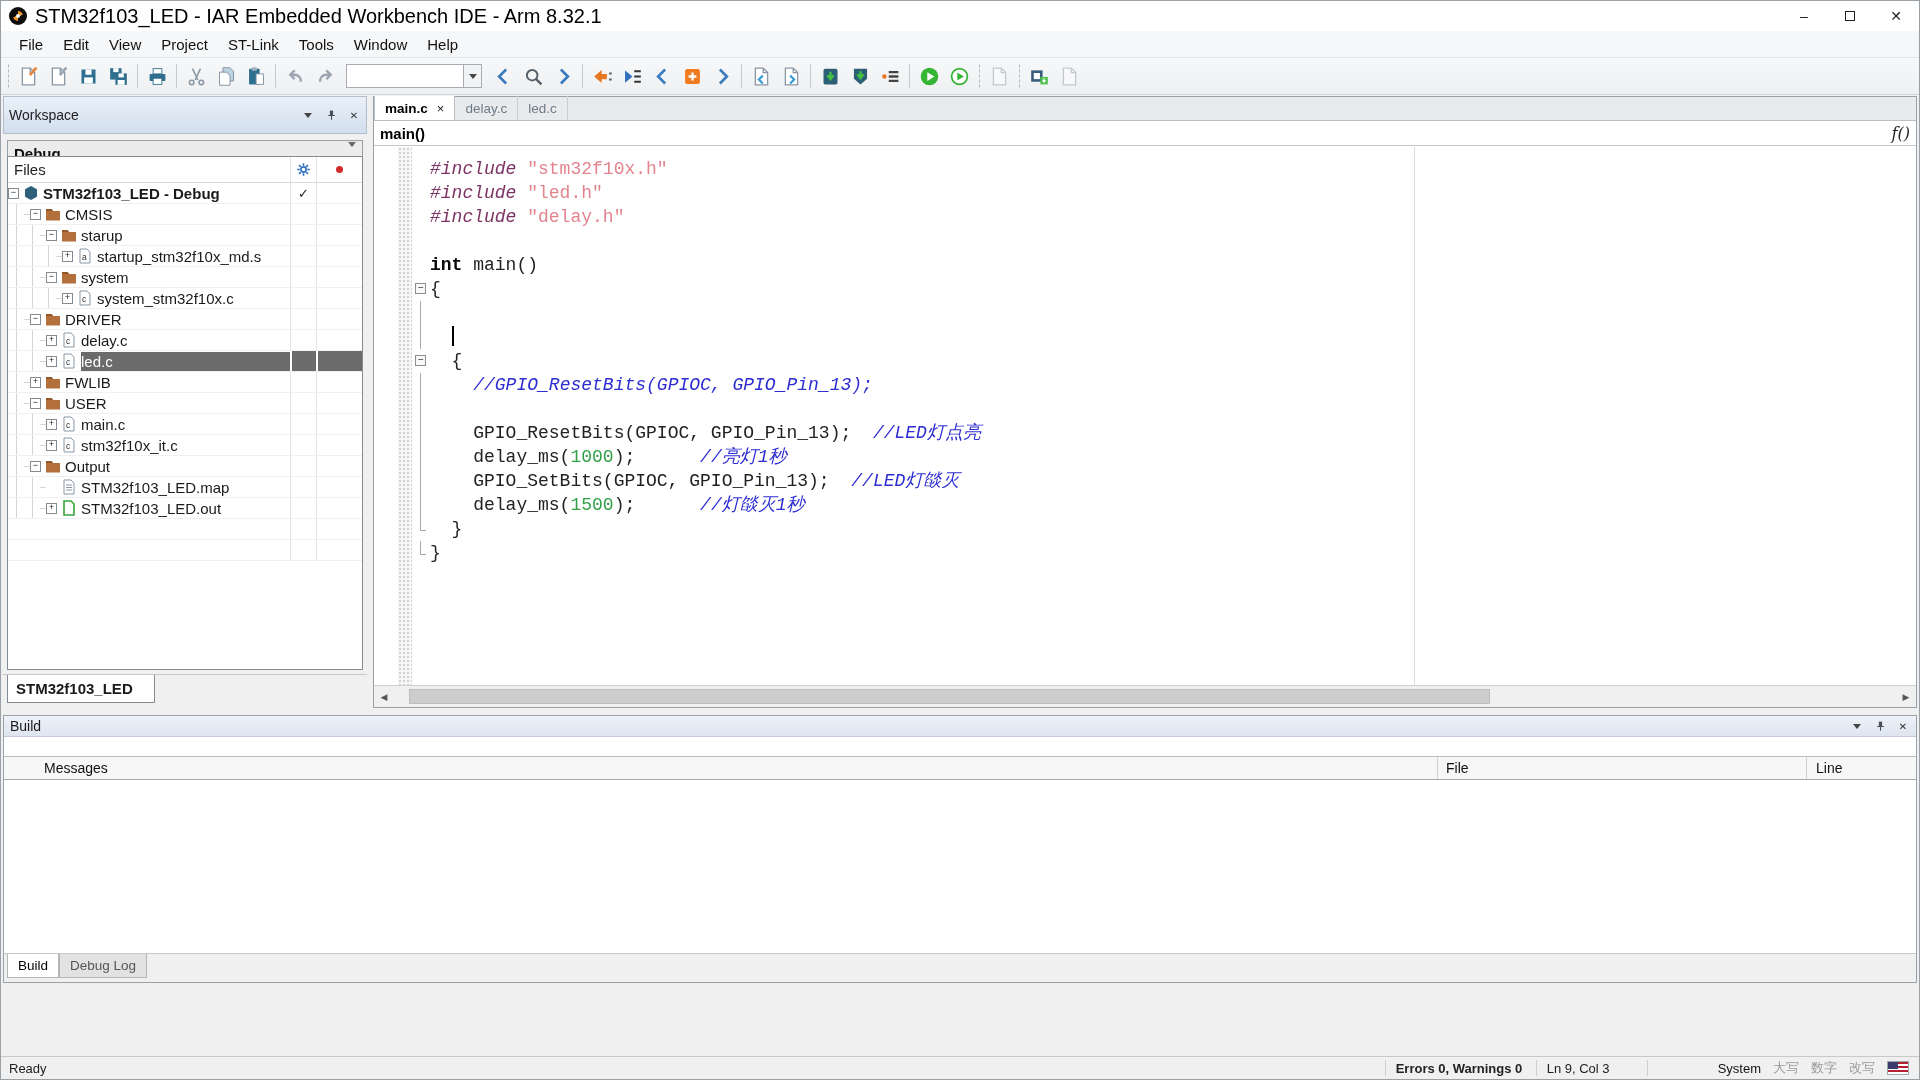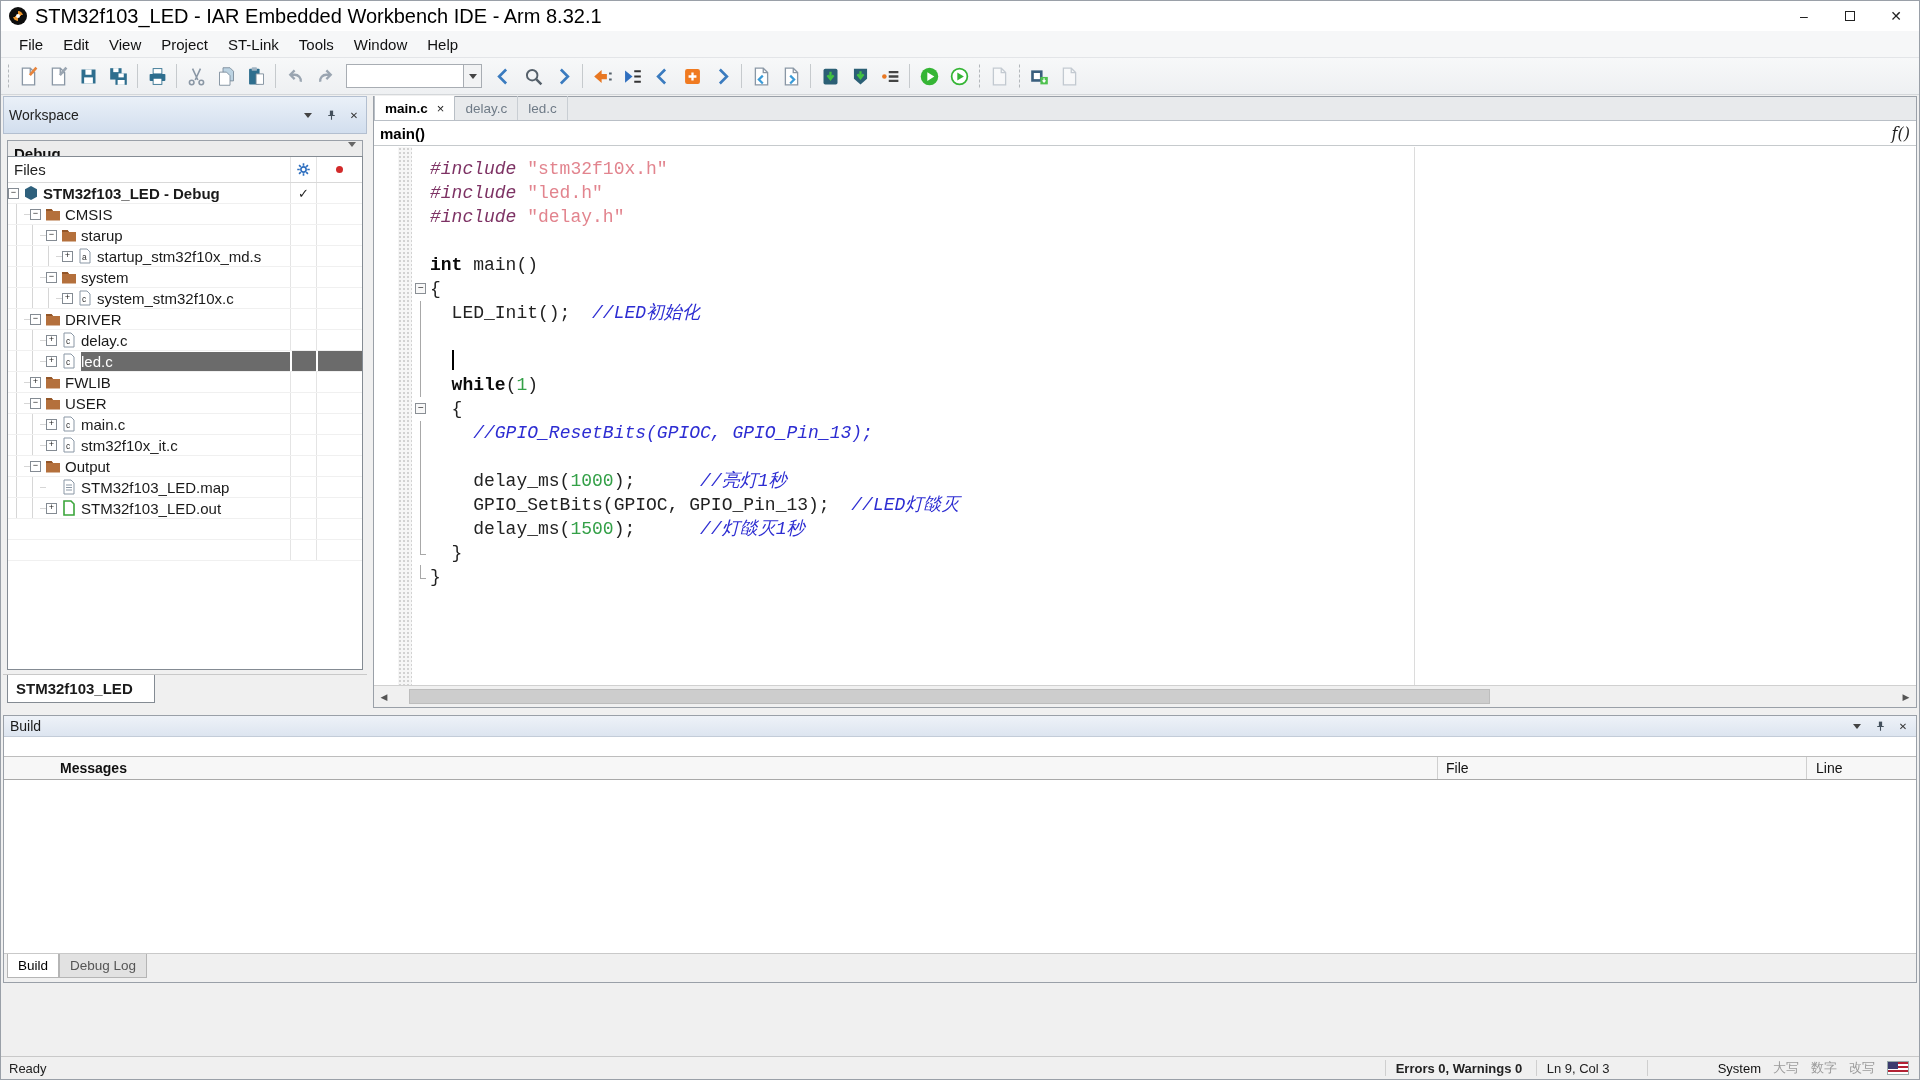--- a/index.html
+++ b/index.html
@@ -657,27 +657,26 @@
       <div class="code-wrap">
         <div class="gutter-hatch"></div>
         <div class="margin-line"></div>
         <div class="code-lines">
             <div class="code-line"><span class="tk-pre">#include </span><span class="tk-str">"stm32f10x.h"</span></div>
             <div class="code-line"><span class="tk-pre">#include </span><span class="tk-str">"led.h"</span></div>
             <div class="code-line"><span class="tk-pre">#include </span><span class="tk-str">"delay.h"</span></div>
             <div class="code-line"></div>
             <div class="code-line"><span class="tk-kw">int</span><span class="tk-pln"> main()</span></div>
             <div class="code-line"><span class="fold-cell"><span class="fbox">−</span></span><span class="tk-pln">{</span></div>
-            <div class="code-line"><span class="fold-cell fv"></span><span class="tk-pln">  LED_Init();  </span><span class="tk-com">//LED初始化</span></div>
             <div class="code-line"><span class="fold-cell fv"></span></div>
             <div class="code-line"><span class="fold-cell fv"></span><span class="tk-pln">  </span><span class="caret"></span></div>
-            <div class="code-line"><span class="fold-cell fv"></span><span class="tk-pln">  </span><span class="tk-kw">while</span><span class="tk-pln">(</span><span class="tk-num">1</span><span class="tk-pln">)</span></div>
             <div class="code-line"><span class="fold-cell"><span class="fbox">−</span></span><span class="tk-pln">  {</span></div>
             <div class="code-line"><span class="fold-cell fv"></span><span class="tk-pln">    </span><span class="tk-com">//GPIO_ResetBits(GPIOC, GPIO_Pin_13);</span></div>
             <div class="code-line"><span class="fold-cell fv"></span></div>
+            <div class="code-line"><span class="fold-cell fv"></span><span class="tk-pln">    GPIO_ResetBits(GPIOC, GPIO_Pin_13);  </span><span class="tk-com">//LED灯点亮</span></div>
             <div class="code-line"><span class="fold-cell fv"></span><span class="tk-pln">    delay_ms(</span><span class="tk-num">1000</span><span class="tk-pln">);      </span><span class="tk-com">//亮灯1秒</span></div>
             <div class="code-line"><span class="fold-cell fv"></span><span class="tk-pln">    GPIO_SetBits(GPIOC, GPIO_Pin_13);  </span><span class="tk-com">//LED灯燄灭</span></div>
             <div class="code-line"><span class="fold-cell fv"></span><span class="tk-pln">    delay_ms(</span><span class="tk-num">1500</span><span class="tk-pln">);      </span><span class="tk-com">//灯燄灭1秒</span></div>
             <div class="code-line"><span class="fold-cell fend"></span><span class="tk-pln">  }</span></div>
             <div class="code-line"><span class="fold-cell fend"></span><span class="tk-pln">}</span></div>
           </div>
       </div>
       <div class="hscroll">
         <span class="hs-arrow">◀</span>
         <span class="hs-track">
@@ -698,21 +697,21 @@
         <span class="ci">
           <svg viewBox="0 0 24 24" width="13" height="13">
               <rect x="9" y="3" width="6" height="9" fill="#44505c"></rect>
               <path d="M6 12h12M12 12v8" stroke="#44505c" stroke-width="2" fill="none"></path>
             </svg>
         </span>
         <span class="ci">✕</span>
       </span>
     </div>
     <div class="bp-colheader">
-      <span class="bp-col-label" style="left:56px;font-weight:bold;">Messages</span>
+      <span class="bp-col-label" style="left:40px;">Messages</span>
       <span class="bp-colsep" style="left:1433px;"></span>
       <span class="bp-col-label" style="left:1442px;">File</span>
       <span class="bp-colsep" style="left:1802px;"></span>
       <span class="bp-col-label" style="left:1812px;">Line</span>
     </div>
     <div class="bp-body"></div>
     <div class="bp-tabs">
         <div class="bp-tab active">Build</div>
         <div class="bp-tab">Debug Log</div>
       </div>

